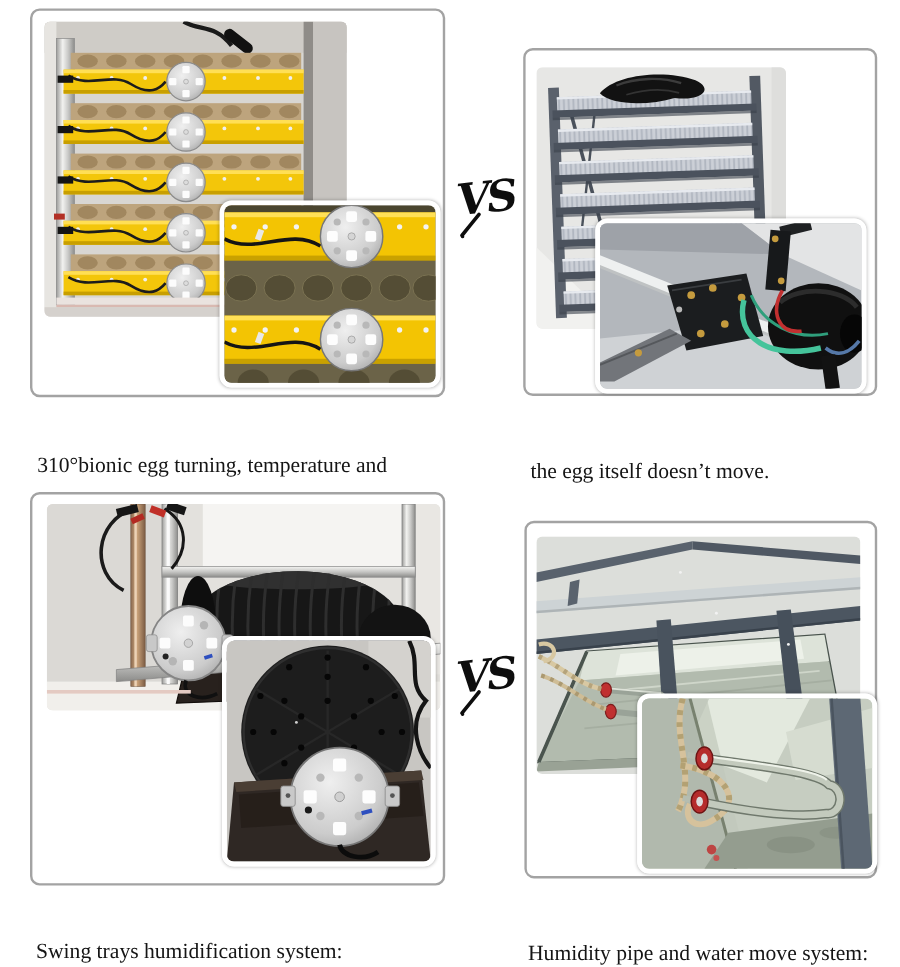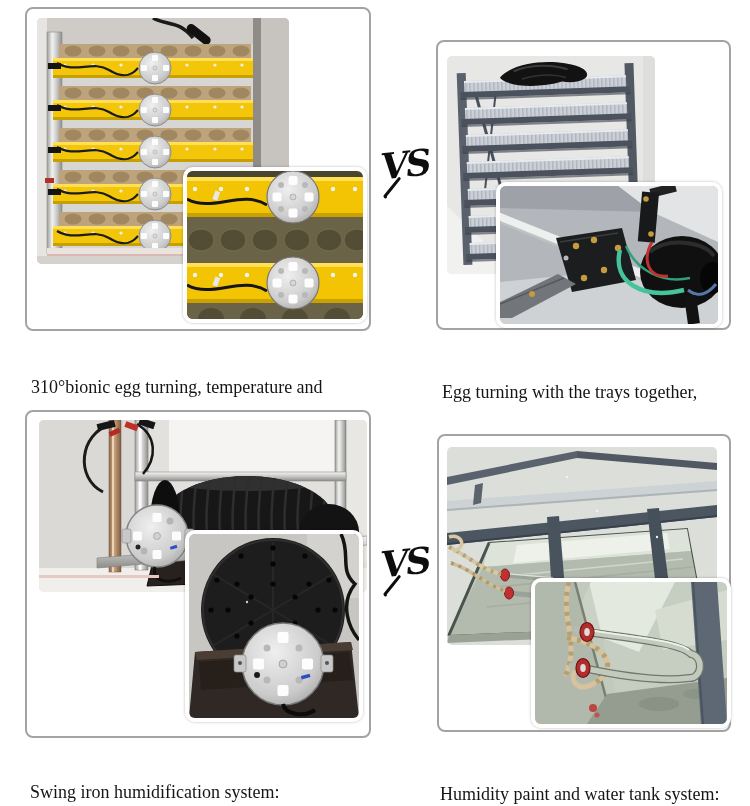--- a/index.html
+++ b/index.html
@@ -220,21 +220,20 @@
       </g>
     </svg>
   </div>
 
   <div class="caption" style="left:31px;top:337px;line-height:20px">
     <div>310°bionic egg turning, temperature and</div>
     <div>humidity more uniform for the whole eggs</div>
     <div>stainless steel， never rusty</div>
   </div>
   <div class="caption" style="left:442px;top:337px;line-height:22px">
-    <div>Egg turning with the trays together,</div>
     <div>the egg itself doesn’t move.</div>
     <div>iron with paint， rusty after a period</div>
   </div>
 
   <div class="panel" style="left:25px;top:410px;width:346px;height:328px">
     <svg class="photo main" style="left:12px;top:8px" width="328" height="172" viewBox="0 0 328 172">
       <rect width="328" height="172" fill="#e3e1dd"></rect>
       <rect width="96" height="152" fill="#dbd9d5"></rect>
       <rect y="148" width="328" height="24" fill="#f1efeb"></rect>
       <rect x="130" width="184" height="56" fill="#f5f4f2"></rect>
@@ -410,23 +409,23 @@
     <svg width="56" height="62" viewBox="0 0 56 62" style="overflow:visible">
       <g transform="rotate(-6 26 30)">
         <text x="2" y="40" font-family="'DejaVu Serif',serif" font-style="italic" font-weight="bold" font-size="36" letter-spacing="-3" fill="#0d0d0d">VS</text>
         <path d="M3,57 C9,51 13,47 19,41" stroke="#0d0d0d" stroke-width="3" fill="none" stroke-linecap="round"></path>
         <circle cx="3.5" cy="58" r="1.4" fill="#0d0d0d"></circle>
       </g>
     </svg>
   </div>
 
   <div class="caption" style="left:30px;top:740px;line-height:21px">
-    <div>Swing iron humidification system:</div>
+    <div>Swing trays humidification system:</div>
     
     
   </div>
   <div class="caption" style="left:440px;top:739px;line-height:22px">
-    <div>Humidity paint and water tank system:</div>
+    <div>Humidity pipe and water move system:</div>
     
     
   </div>
 
 </div>
 
 </body></html>

